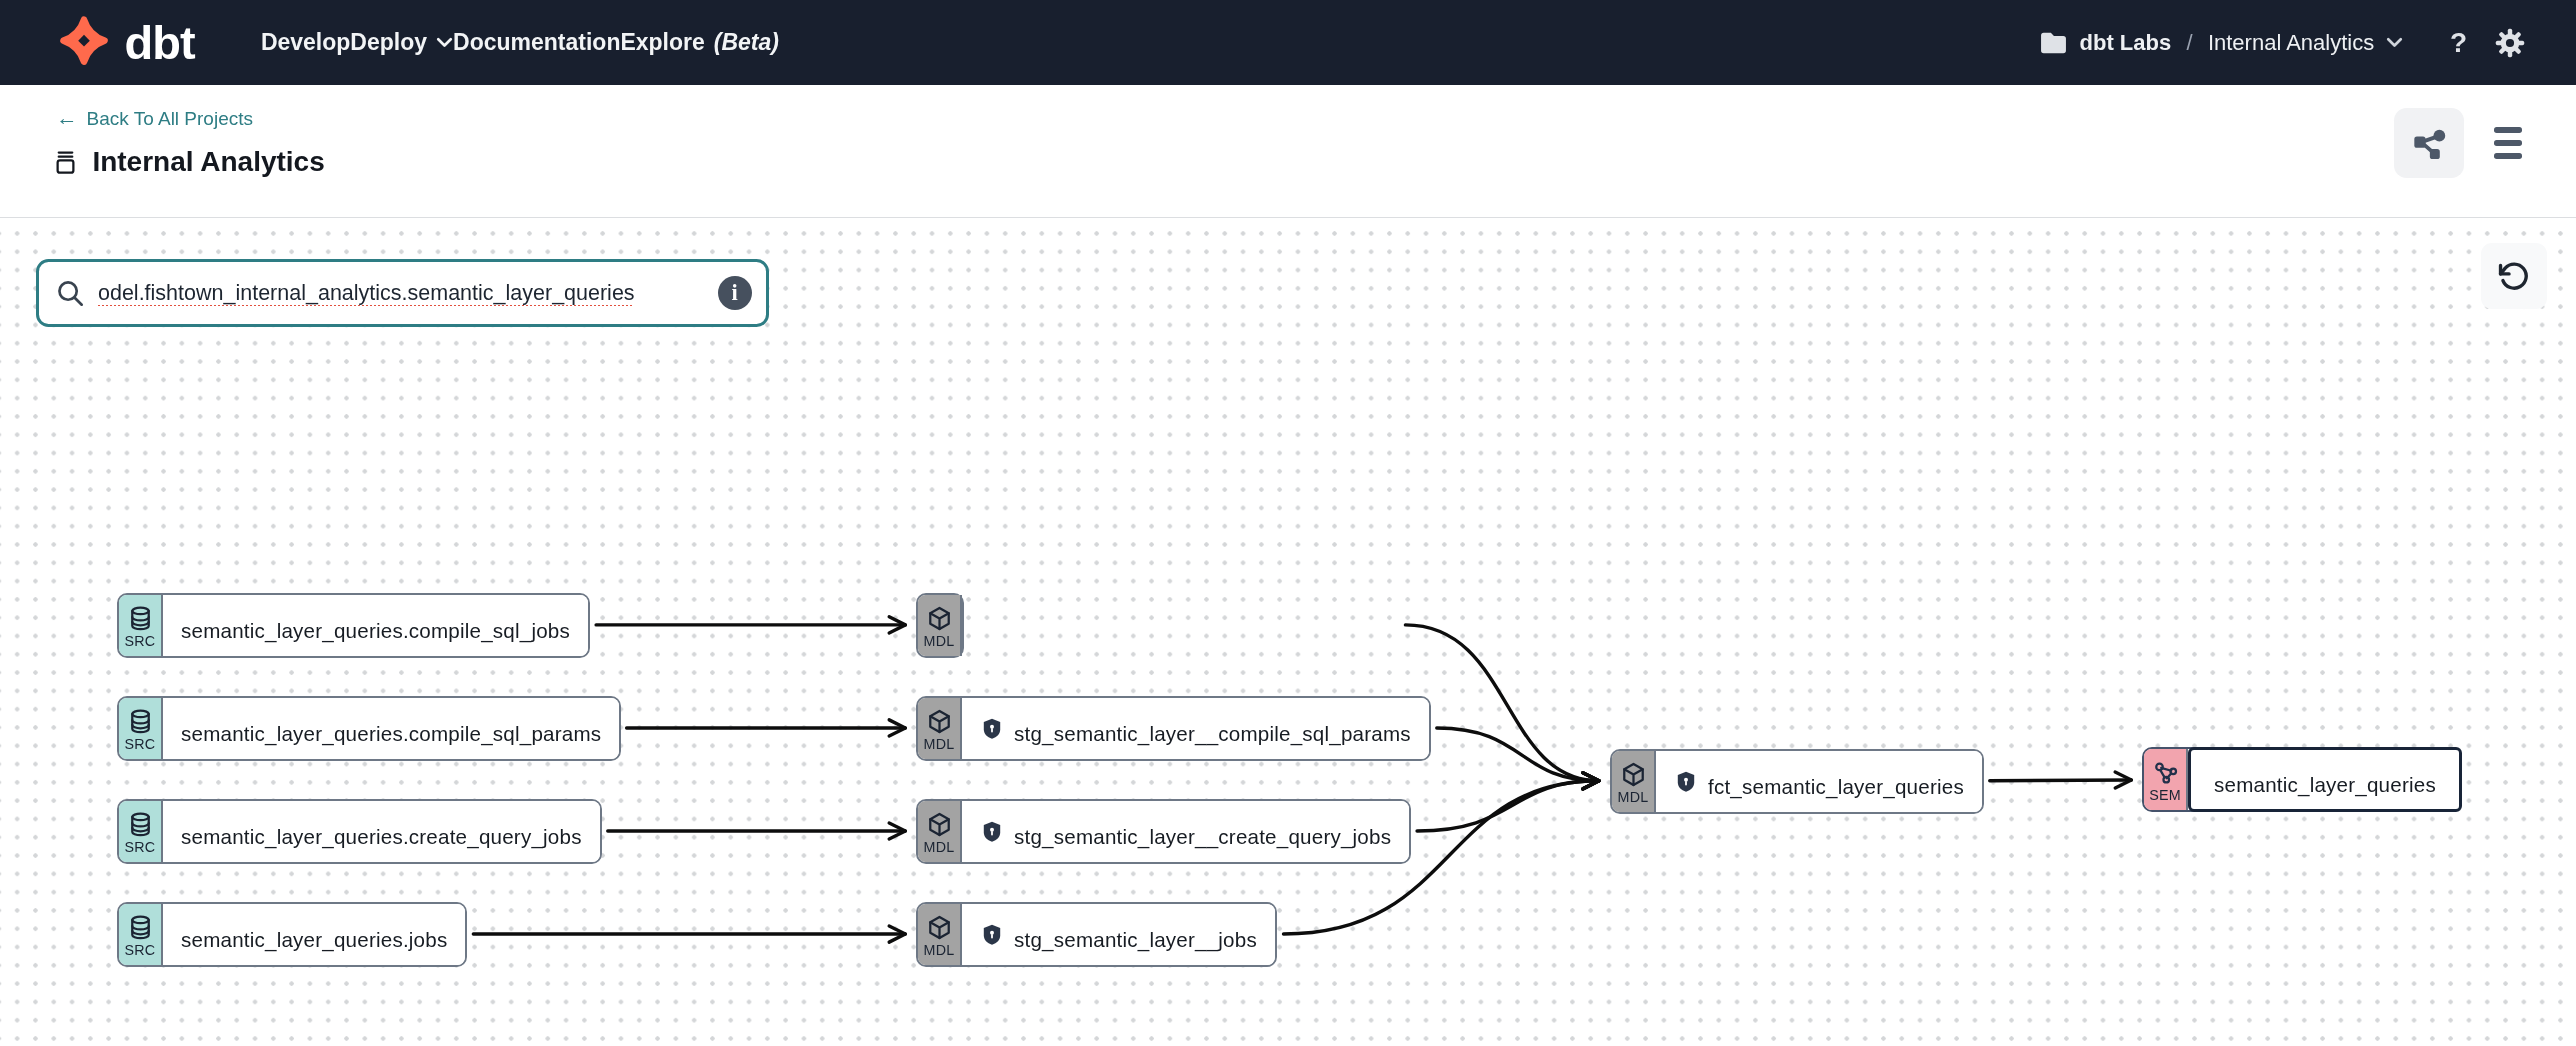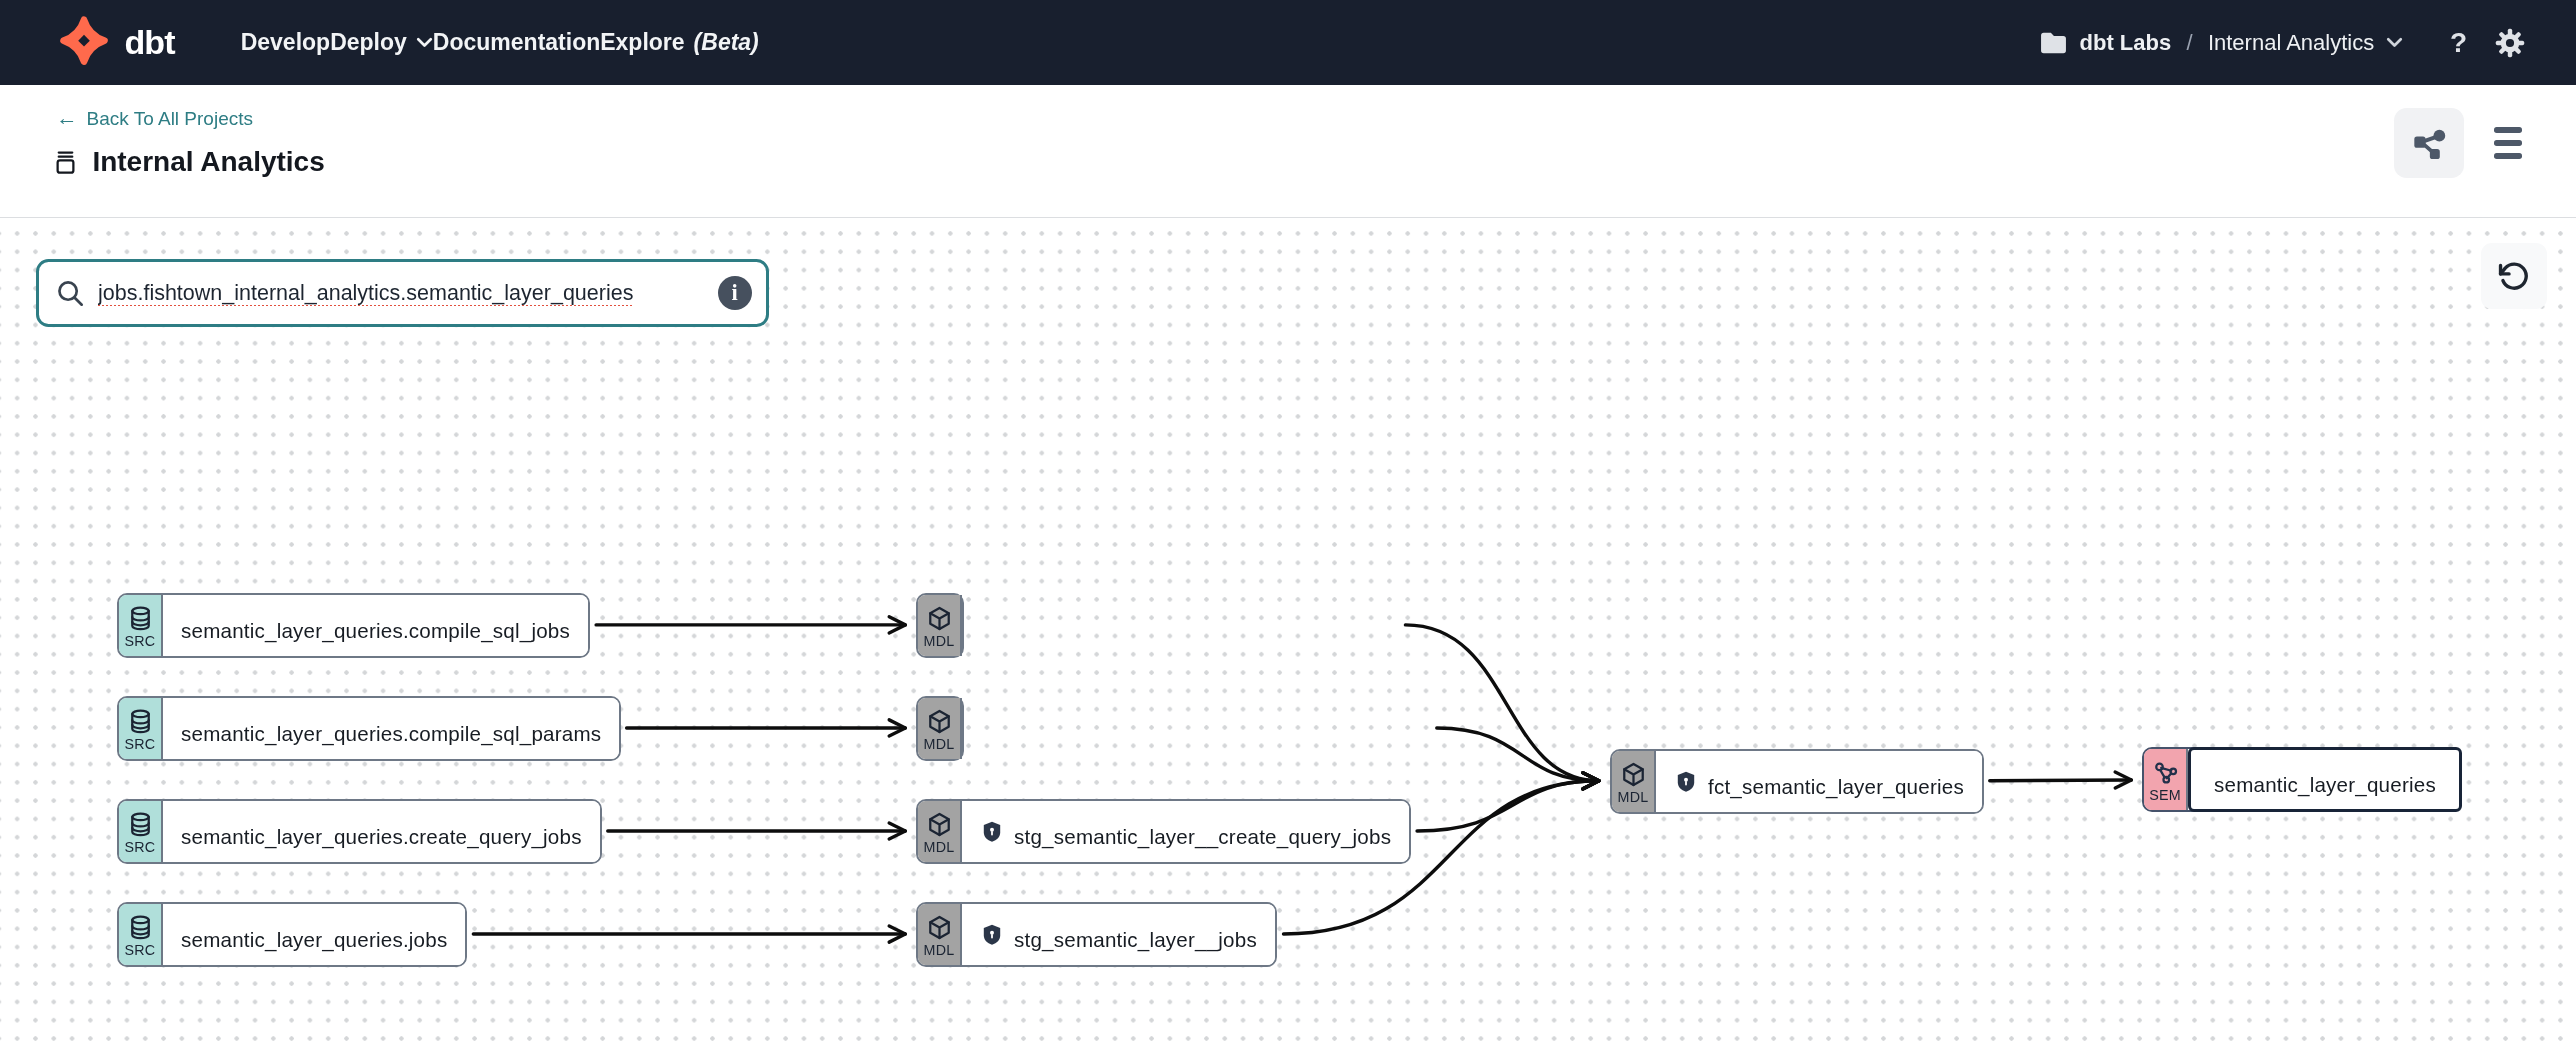--- a/index.html
+++ b/index.html
@@ -5,21 +5,21 @@
   * { box-sizing: border-box; margin: 0; padding: 0; }
   html,body { width: 2576px; height: 1047px; font-family: "Liberation Sans", sans-serif; background:#fff; }
   .page { position: relative; width: 2576px; height: 1047px; overflow: hidden; }
 
   
   header {
     height: 85px; background: #181f2e; color: #eef0f3;
     display: flex; align-items: center; padding: 0 50px 0 56px;
   }
   .brand { display: flex; align-items: center; gap: 12.5px; margin-right: 66px; cursor: pointer; }
-  .brand-text { font-size: 34px; font-weight: 800; letter-spacing: -0.9px; color: #fff; }
+  .brand-text { font-size: 47px; font-weight: 800; letter-spacing: -0.9px; color: #fff; }
   nav { display: flex; align-items: center; }
   .nav-item { display: flex; align-items: center; gap: 9px; font-size: 23px; font-weight: 700; color: #f2f4f6; cursor: pointer; text-decoration: none; }
   .nav-item .beta { font-style: italic; font-weight: 700; }
   .header-right { margin-left: auto; display: flex; align-items: center; }
   .crumb { display: flex; align-items: center; gap: 11.7px; font-size: 22px; cursor: pointer; }
   .crumb .acct { font-weight: 700; }
   .crumb .slash { color: #9aa2b0; margin: 0 3.6px; }
   .crumb .proj { font-weight: 400; }
   .help { font-size: 28px; font-weight: 700; color: #dfe2e7; margin-left: 47px; cursor: pointer; }
   .gear { margin-left: 27px; cursor: pointer; display: flex; }
@@ -188,21 +188,21 @@
         <path d="M 1581 684 C 1692.65 684, 1682.5 628, 1784 628" class="edge" marker-end="url(#arrowhead)"></path>
         <path d="M 1432 799 C 1625.6 799, 1608 628, 1784 628" class="edge" marker-end="url(#arrowhead)"></path>
         <path d="M 2220 628 L 2378 627" class="edge" marker-end="url(#arrowhead)"></path>
       </svg>
 
     <div class="search">
       <svg width="30.5" height="30.5" viewBox="0 0 24 24">
         <circle cx="10.3" cy="10.3" r="6.8" stroke="#39434f" stroke-width="2.1" fill="none"></circle>
         <path d="M15.3 15.3 L21 21" stroke="#39434f" stroke-width="2.1" stroke-linecap="round"></path>
       </svg>
-      <span class="search-text">jobs.fishtown_internal_analytics.semantic_layer_queries</span>
+      <span class="search-text">odel.fishtown_internal_analytics.semantic_layer_queries</span>
       <span class="info-badge">i</span>
     </div>
 
     <div class="reset-btn">
       <svg width="34" height="34" viewBox="0 0 24 24">
         <g stroke="#1f2630" stroke-width="2.4" fill="none" stroke-linecap="round" stroke-linejoin="round">
           <polyline points="2.5 4.5 2.5 10.5 8.5 10.5"></polyline>
           <path d="M4.2 15.2 a 8.5 8.5 0 1 0 1.6-8.8 L 2.5 10.5"></path>
         </g>
       </svg>
@@ -284,20 +284,30 @@
       </div>
       <div class="node mdl" style="left: 916px; top: 478px;">
         <div class="badge">
           <svg width="27" height="27" viewBox="0 0 24 24">
             <g stroke="#1b2433" stroke-width="2" fill="none" stroke-linecap="round" stroke-linejoin="round">
               <path d="M12 2.6 L20.2 7.3 V16.7 L12 21.4 L3.8 16.7 V7.3 Z"></path>
               <path d="M12 12 L20.2 7.3 M12 12 L3.8 7.3 M12 12 V21.4"></path>
             </g>
           </svg>
           <span class="badge-label">MDL</span>
+        </div>
+        <div class="body">
+          <span class="shield">
+            <svg width="24" height="24" viewBox="0 0 24 24">
+              <path d="M12 1.8 L20.2 4.9 V12.2 c0 4.9 -3.3 7.8 -8.2 9.6 C7.1 20 3.8 17.1 3.8 12.2 V4.9 Z" fill="#2b3648"></path>
+              <circle cx="12" cy="9.8" r="2" fill="#fff"></circle>
+              <rect x="11.1" y="11" width="1.8" height="4.4" rx="0.9" fill="#fff"></rect>
+            </svg>
+          </span>
+          <span class="node-label">stg_semantic_layer__compile_sql_params</span>
         </div>
       </div>
       <div class="node mdl" style="left: 916px; top: 581px;">
         <div class="badge">
           <svg width="27" height="27" viewBox="0 0 24 24">
             <g stroke="#1b2433" stroke-width="2" fill="none" stroke-linecap="round" stroke-linejoin="round">
               <path d="M12 2.6 L20.2 7.3 V16.7 L12 21.4 L3.8 16.7 V7.3 Z"></path>
               <path d="M12 12 L20.2 7.3 M12 12 L3.8 7.3 M12 12 V21.4"></path>
             </g>
           </svg>

